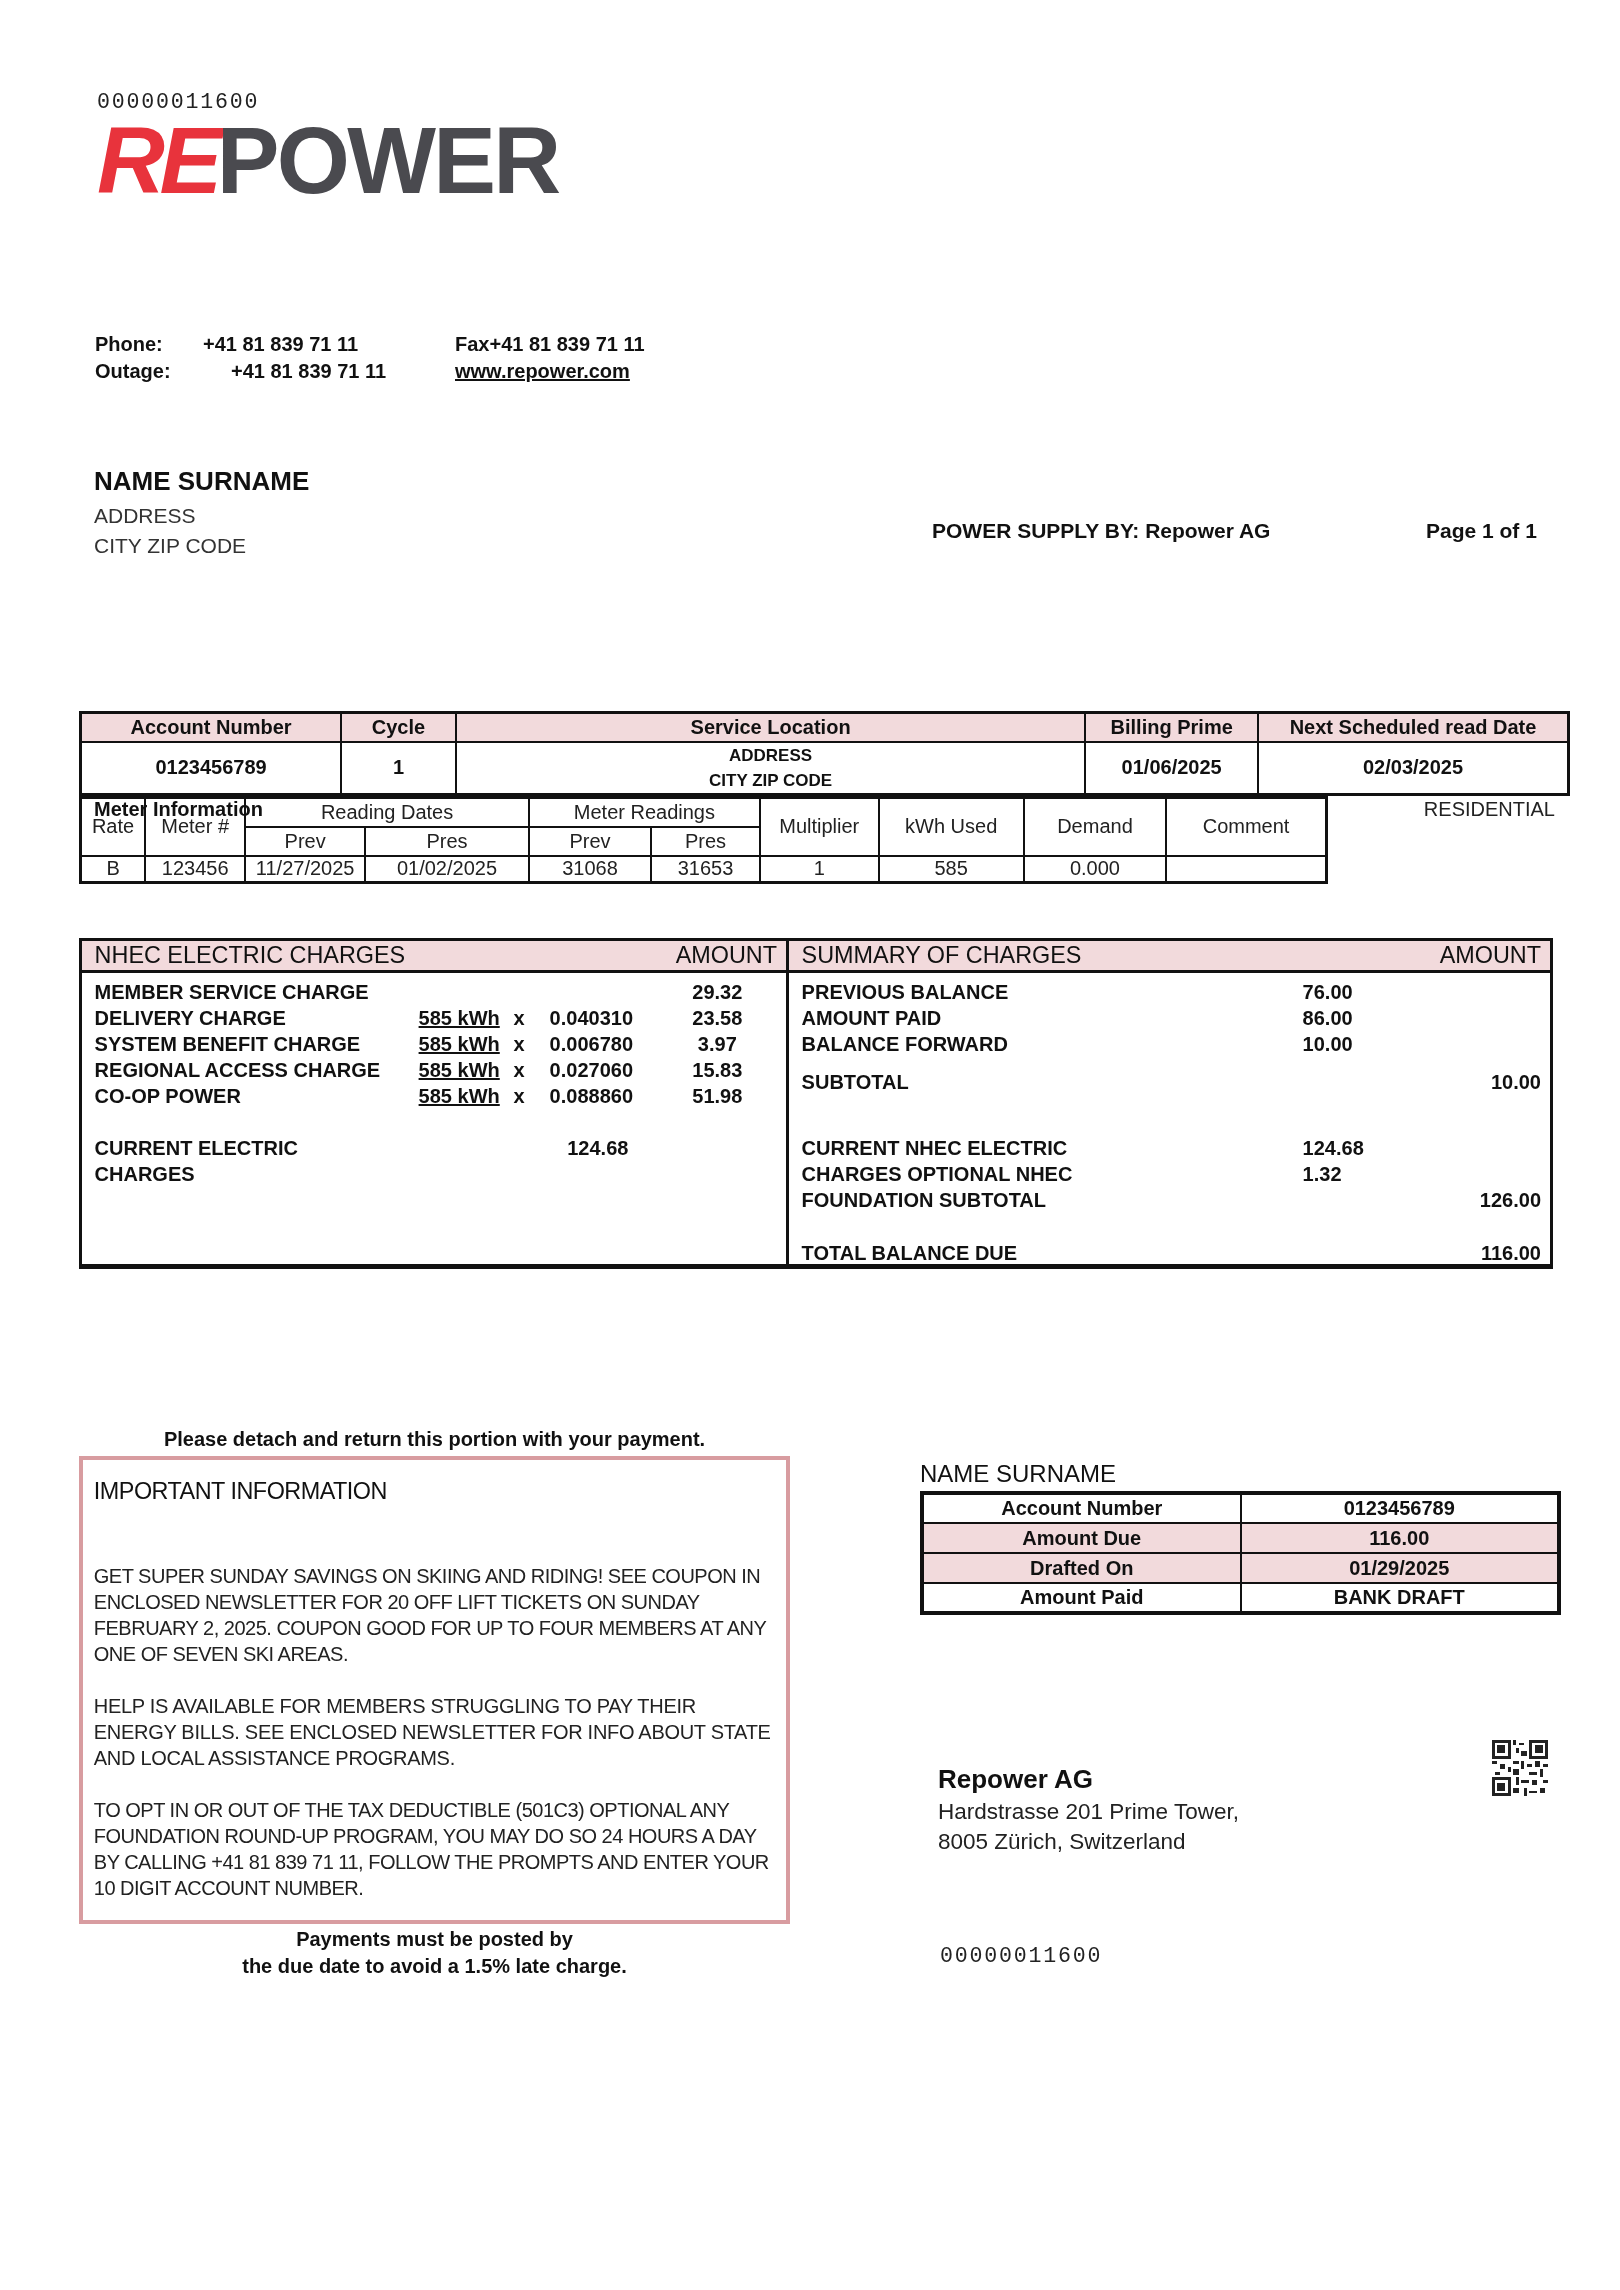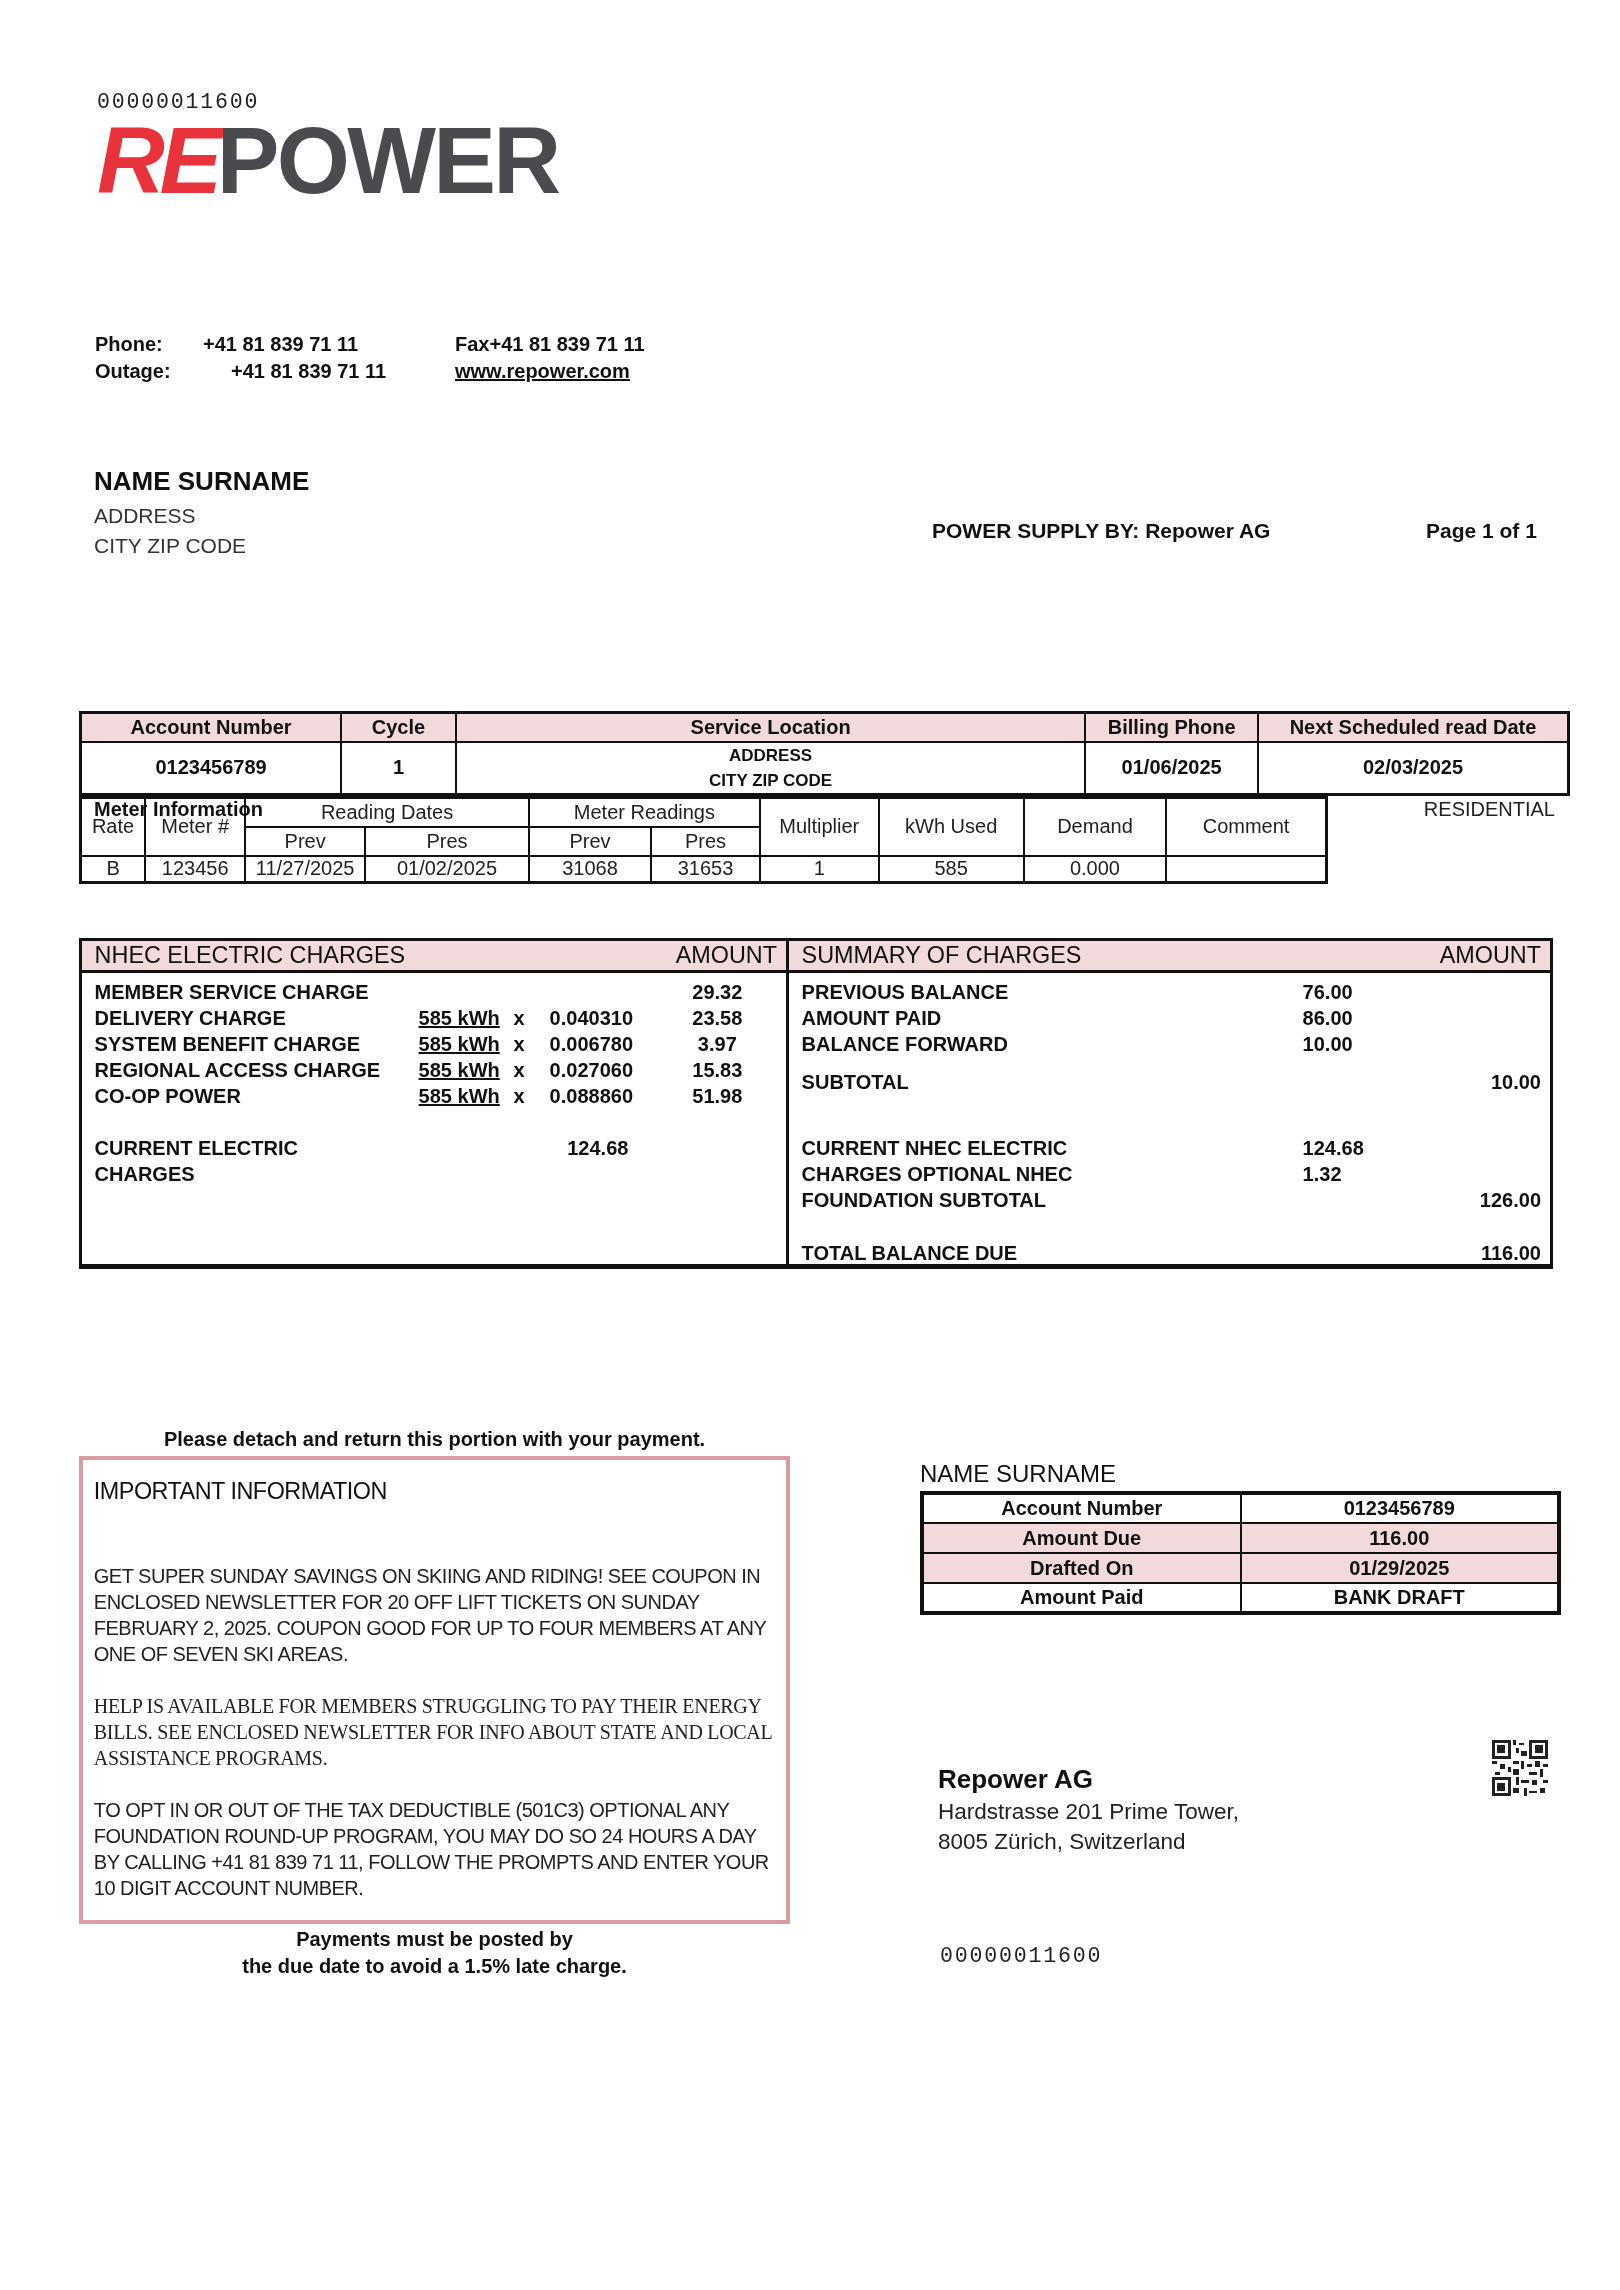--- a/index.html
+++ b/index.html
@@ -112,21 +112,21 @@
       <col style="width:115px">
       <col style="width:631px">
       <col style="width:173px">
       <col style="width:311px">
     </colgroup>
   <tbody>
       <tr class="pink">
     <th>Account Number</th>
     <th>Cycle</th>
     <th>Service Location</th>
-    <th>Billing Phone</th>
+    <th>Billing Prime</th>
     <th>Next Scheduled read Date</th>
   </tr>
   <tr>
     <td>0123456789</td>
     <td>1</td>
     <td class="loc">
       <div>ADDRESS</div>
       <div>CITY ZIP CODE</div>
     </td>
     <td>01/06/2025</td>
@@ -279,21 +279,21 @@
       <span class="amt">116.00</span>
     </div>
   </div>
 </div>
 
 <div class="abs detach" style="left:79px; top:1428px; width:711px; text-align:center;">Please detach and return this portion with your payment.</div>
 
 <div class="abs info-box">
   <div class="info-title">IMPORTANT INFORMATION</div>
   <p class="info-para" style="margin-top:58px;">GET SUPER SUNDAY SAVINGS ON SKIING AND RIDING! SEE COUPON IN ENCLOSED NEWSLETTER FOR 20 OFF LIFT TICKETS ON SUNDAY FEBRUARY 2, 2025. COUPON GOOD FOR UP TO FOUR MEMBERS AT ANY ONE OF SEVEN SKI AREAS.</p>
-  <p class="info-para" style="margin-top:26px; letter-spacing:-0.3px;font-family:Liberation Serif, serif;">HELP IS AVAILABLE FOR MEMBERS STRUGGLING TO PAY THEIR ENERGY BILLS. SEE ENCLOSED NEWSLETTER FOR INFO ABOUT STATE AND LOCAL ASSISTANCE PROGRAMS.</p>
+  <p class="info-para" style="margin-top:26px; letter-spacing:-0.3px;">HELP IS AVAILABLE FOR MEMBERS STRUGGLING TO PAY THEIR ENERGY BILLS. SEE ENCLOSED NEWSLETTER FOR INFO ABOUT STATE AND LOCAL ASSISTANCE PROGRAMS.</p>
   <p class="info-para" style="margin-top:26px;">TO OPT IN OR OUT OF THE TAX DEDUCTIBLE (501C3) OPTIONAL ANY FOUNDATION ROUND-UP PROGRAM, YOU MAY DO SO 24 HOURS A DAY BY CALLING +41 81 839 71 11, FOLLOW THE PROMPTS AND ENTER YOUR 10 DIGIT ACCOUNT NUMBER.</p>
 </div>
 
 <div class="abs posted" style="left:79px; top:1926px; width:711px;">
   <div>Payments must be posted by</div>
   <div>the due date to avoid a 1.5% late charge.</div>
 </div>
 
 <div class="abs remit-name" style="left:920px; top:1460px;">NAME SURNAME</div>
 

